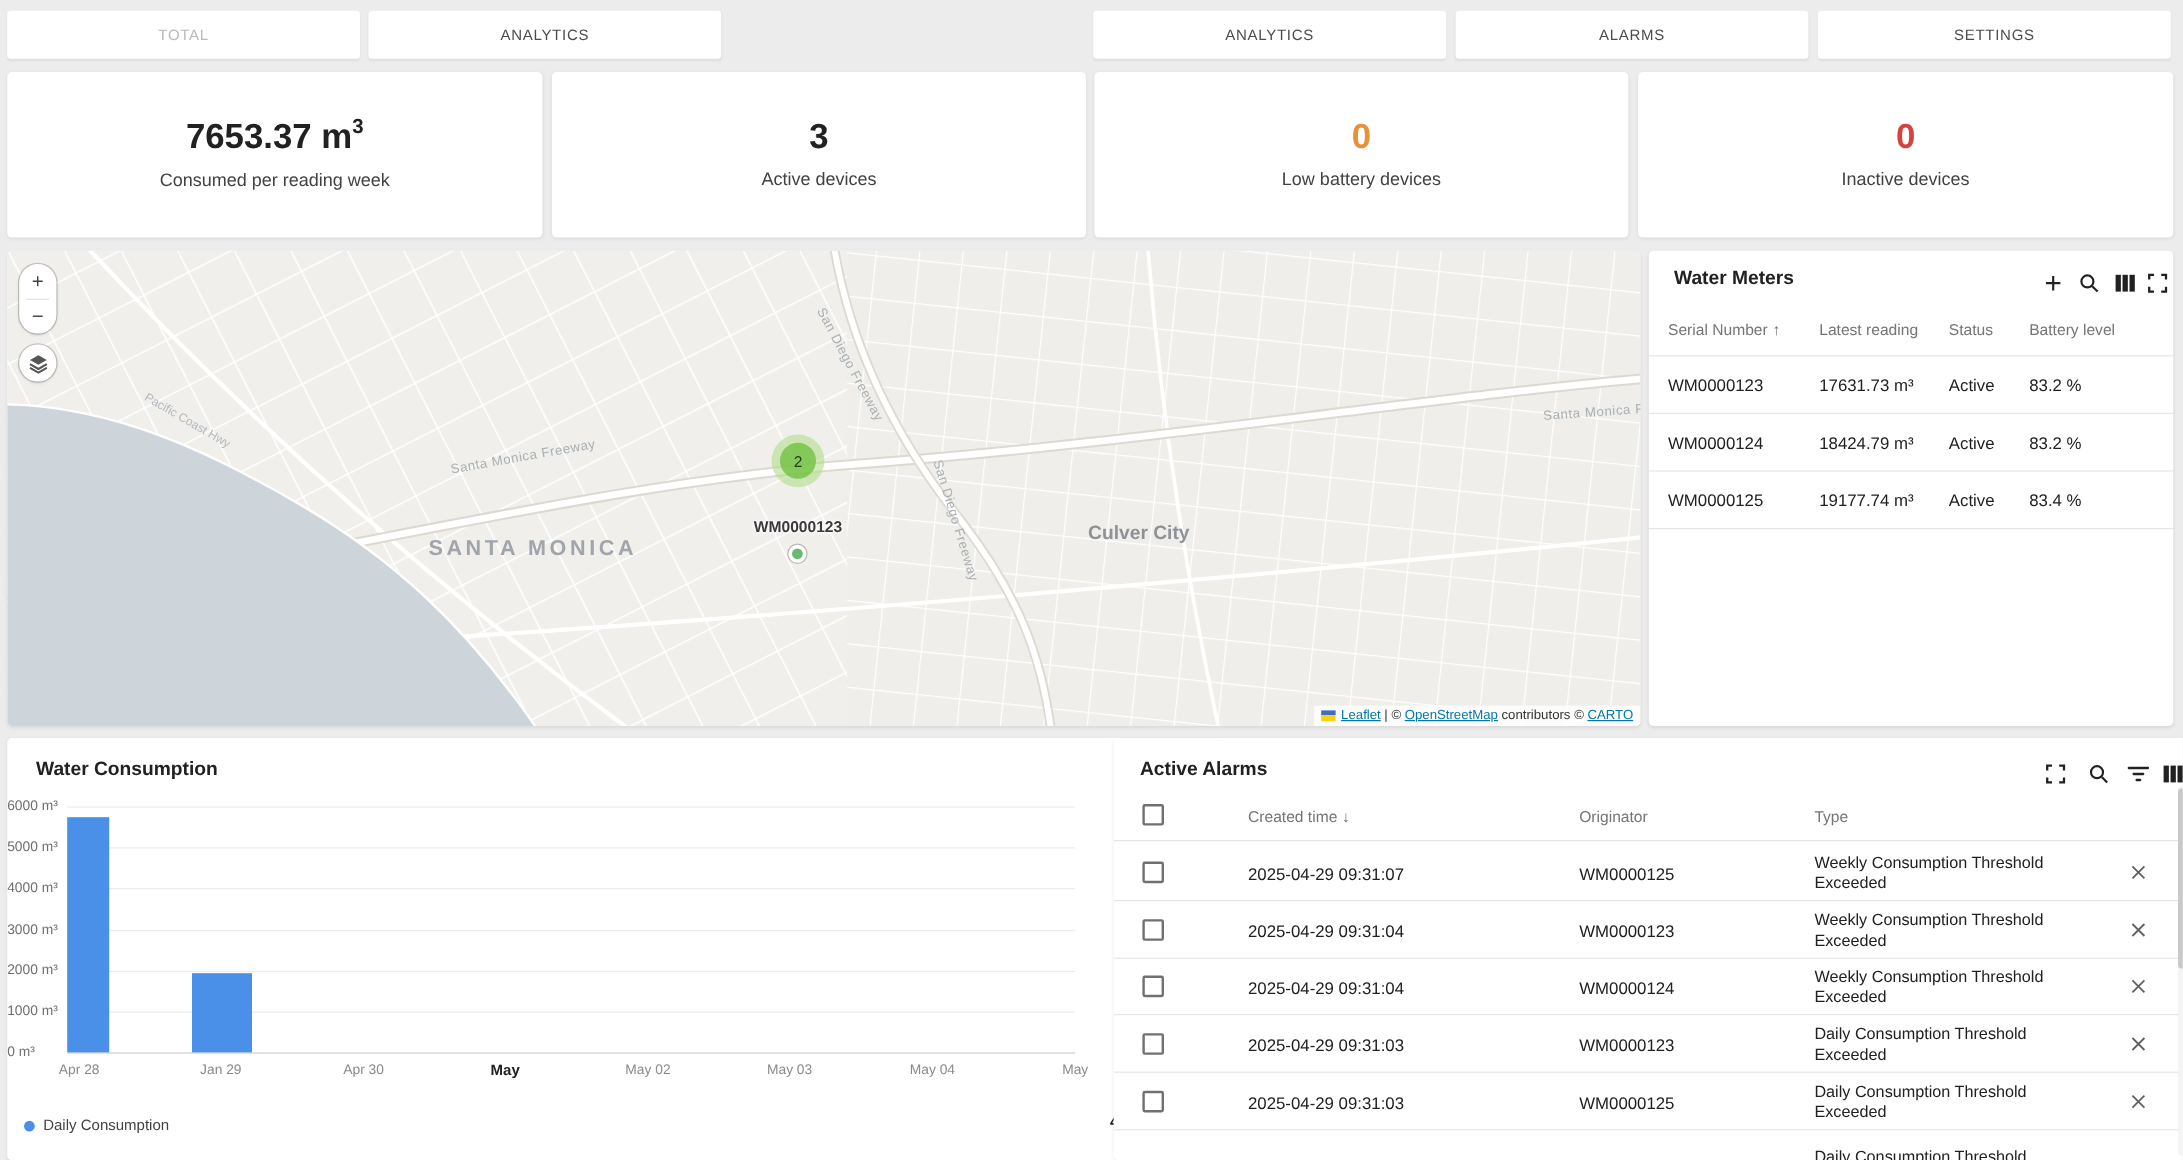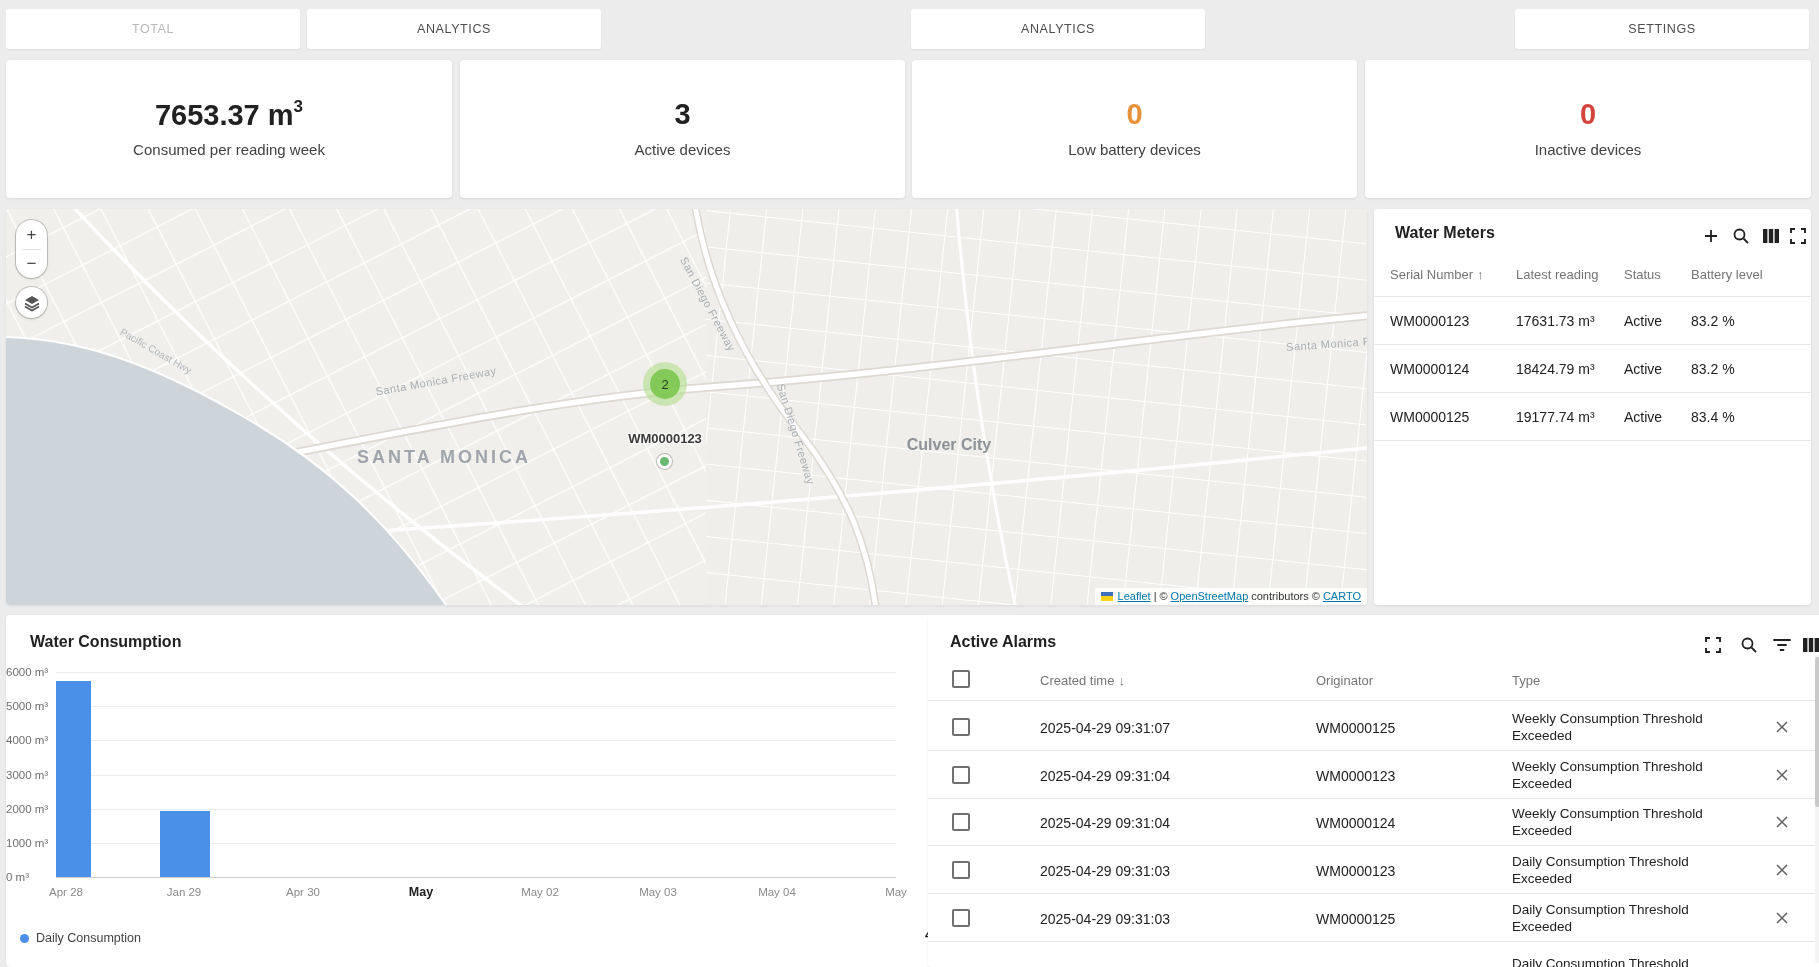--- a/index.html
+++ b/index.html
@@ -94,20 +94,21 @@
   #al-scroll-thumb { position:absolute; right:2px; top:42px; width:6px; height:150px; background:#c9c9c9; border-radius:3px; cursor:pointer; }
 </style>
 </head>
 <body>
 
 <div id="app">
 
   <div class="tab selected" style="left:6px">TOTAL</div>
   <div class="tab" style="left:307px">ANALYTICS</div>
   <div class="tab" style="left:911px">ANALYTICS</div>
+  <div class="tab" style="left:1213px">ALARMS</div>
   <div class="tab" style="left:1515px">SETTINGS</div>
 
   <div class="card stat-card" style="left:6px;top:60px;width:446px;height:138px">
     <div class="stat-value" style="color: rgb(33, 33, 33);"><span>7653.37 m</span><sup>3</sup></div>
     <div class="stat-label">Consumed per reading week</div>
   </div>
   <div class="card stat-card" style="left:460px;top:60px;width:445px;height:138px">
     <div class="stat-value" style="color: rgb(33, 33, 33);">3</div>
     <div class="stat-label">Active devices</div>
   </div>

